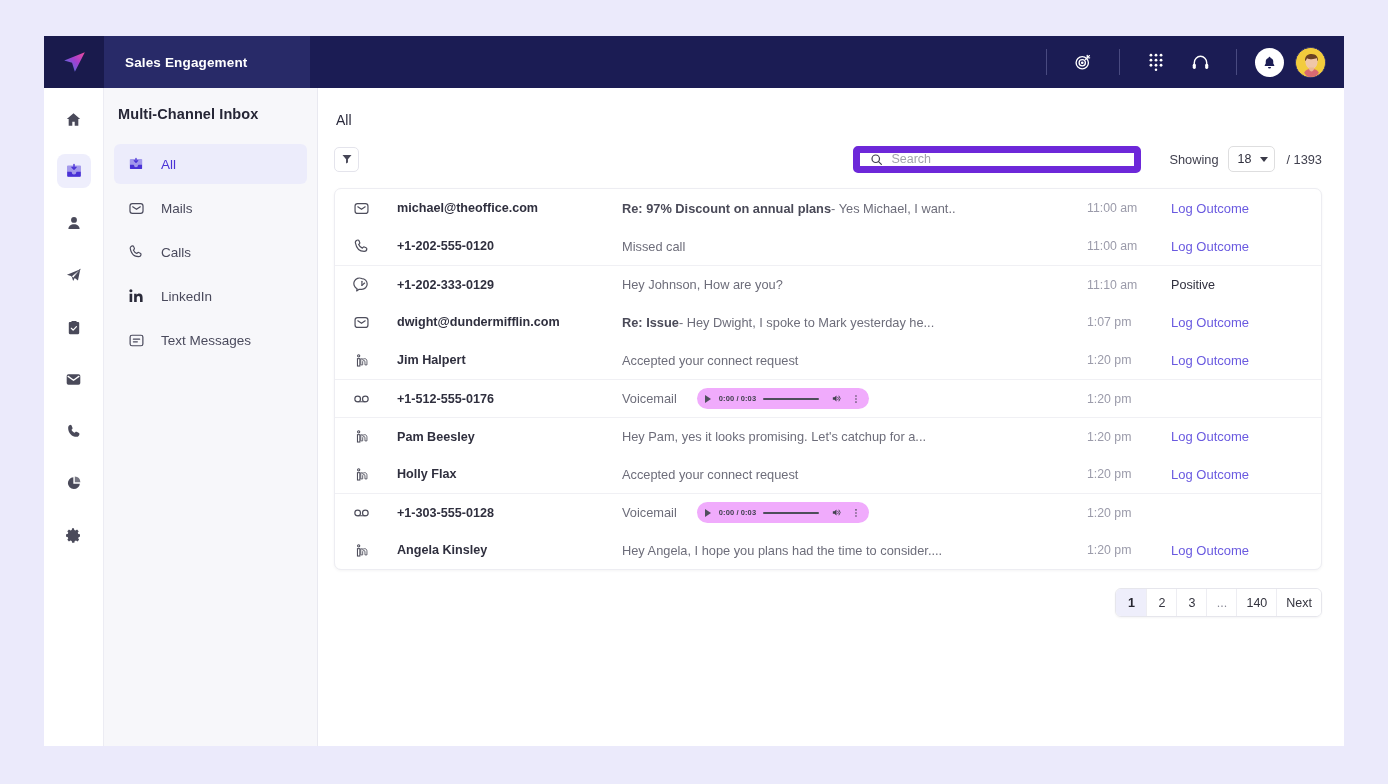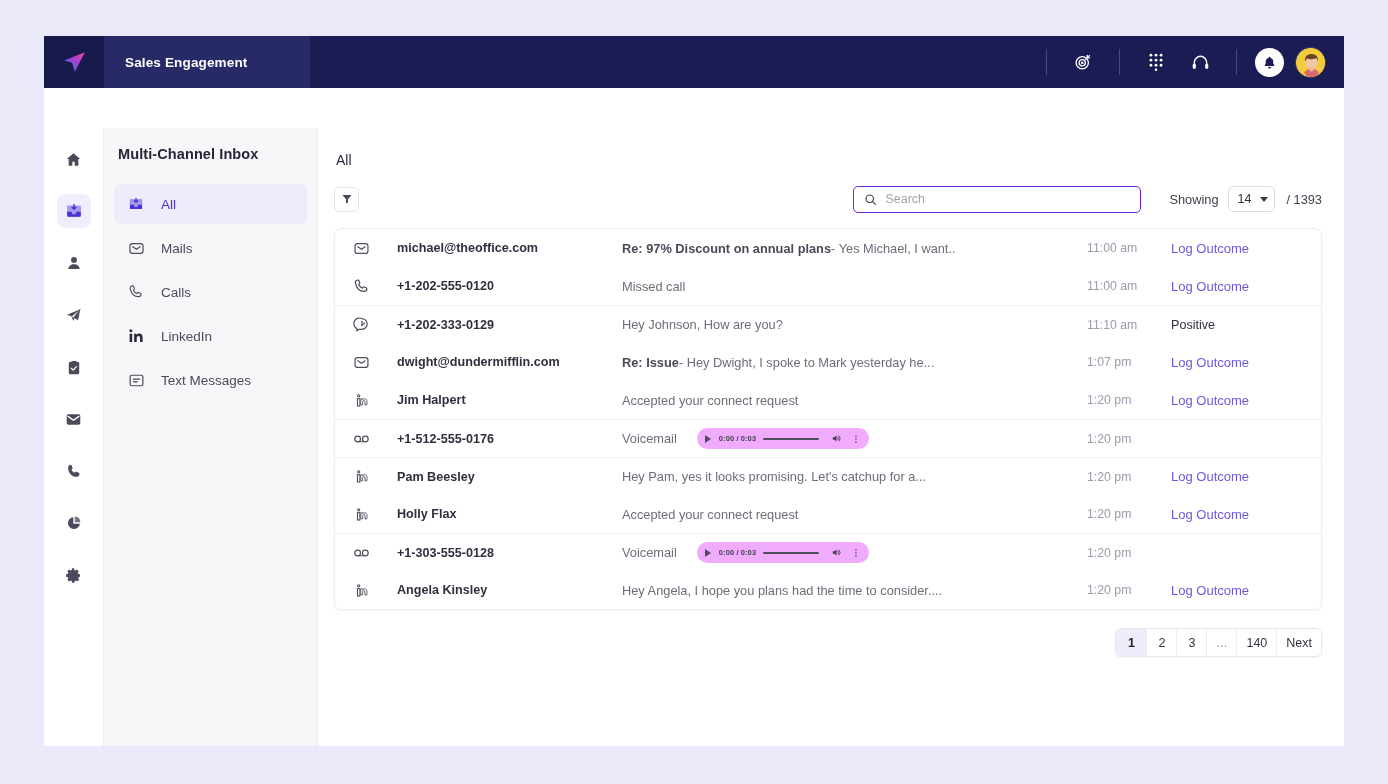--- a/index.html
+++ b/index.html
@@ -7,21 +7,21 @@
     width: 1388px; height: 784px;
     background: #ebeafb;
     font-family: "Liberation Sans", sans-serif;
     -webkit-font-smoothing: antialiased;
   }
   .app {
     position: absolute; left: 44px; top: 36px;
     width: 1300px; height: 710px;
     background: #ffffff;
     overflow: hidden;
-    display: flex; flex-direction: column; gap: 40px;
+    display: flex; flex-direction: column;
   }
 
   
   .topbar {
     height: 52px; flex: 0 0 52px;
     background: #1b1c54;
     display: flex; align-items: center;
     position: relative;
   }
   .logo-box {
@@ -122,21 +122,21 @@
   .filter-btn {
     width: 25px; height: 25px;
     border: 1px solid #e4e4ec; border-radius: 5px;
     background: #fff;
     display: flex; align-items: center; justify-content: center;
     color: #474757;
   }
   .tb-spacer { flex: 1 1 auto; }
   .search {
     width: 288px; height: 27px;
-    border: 1px solid #6d28d9; border-radius: 5px;
+    border: 7px solid #6d28d9; border-radius: 5px;
     display: flex; align-items: center; padding: 0 10px;
     background: #fff;
   }
   .search svg { flex: 0 0 auto; color:#3d3d4d; }
   .search input {
     border: 0; outline: 0; flex: 1 1 auto;
     font-family: "Liberation Sans", sans-serif;
     font-size: 12.5px; color: #333; margin-left: 8px; background: transparent;
   }
   .search input::placeholder { color: #a3a3ad; }
@@ -425,21 +425,21 @@
           <svg width="13" height="13" viewBox="0 0 24 24" fill="none" stroke="currentColor" stroke-width="2.2" stroke-linecap="round">
             <circle cx="10.6" cy="10.6" r="6.9"></circle>
               <path d="M15.8 15.8 21 21"></path>
           </svg>
           <input type="text" placeholder="Search" style="">
         </div>
 
         <div class="showing">
           <span class="showing-label">Showing</span>
           <div class="select">
-            <span>14</span>
+            <span>18</span>
             <span class="caret"></span>
           </div>
           <span class="total">/ 1393</span>
         </div>
       </div>
 
       <div class="card" id="table-card">
           <div class="row">
             <span class="c-icon">
               <svg width="17" height="17" viewBox="0 0 24 24">

